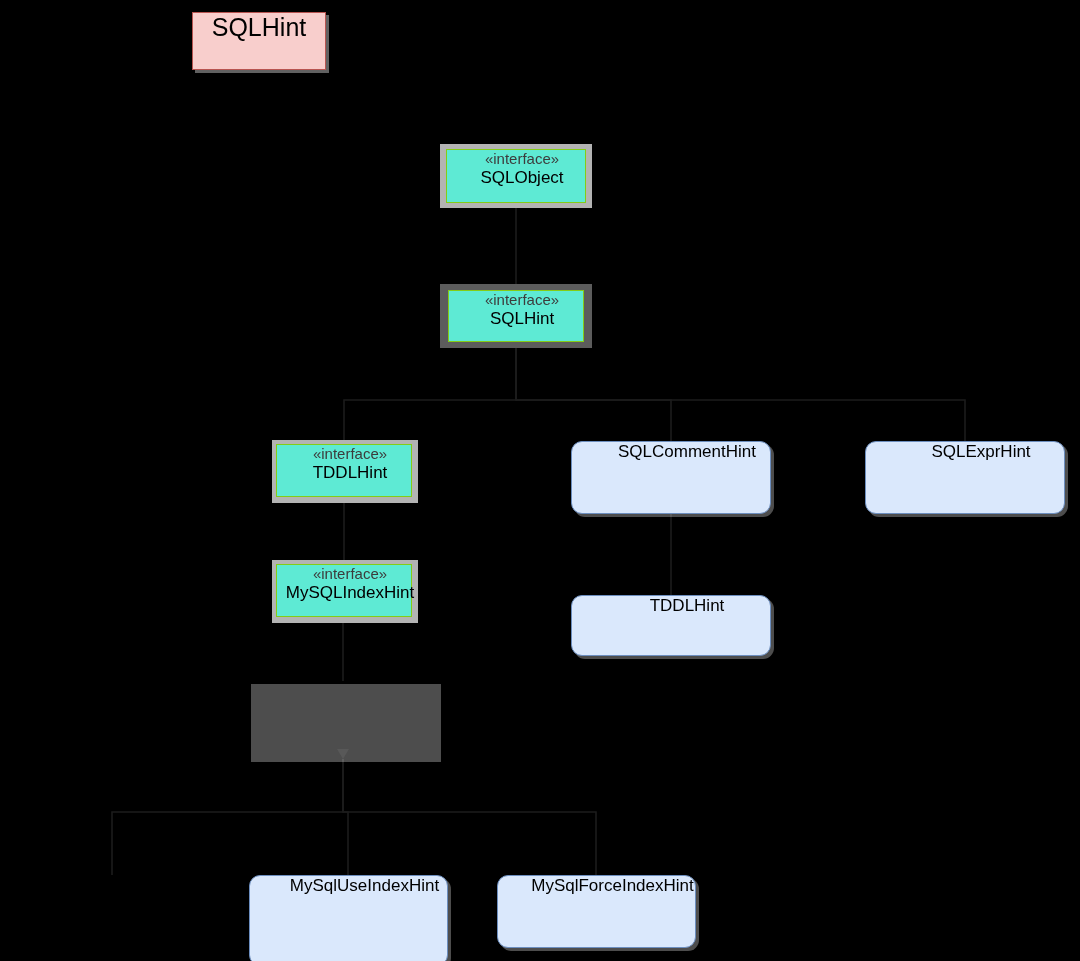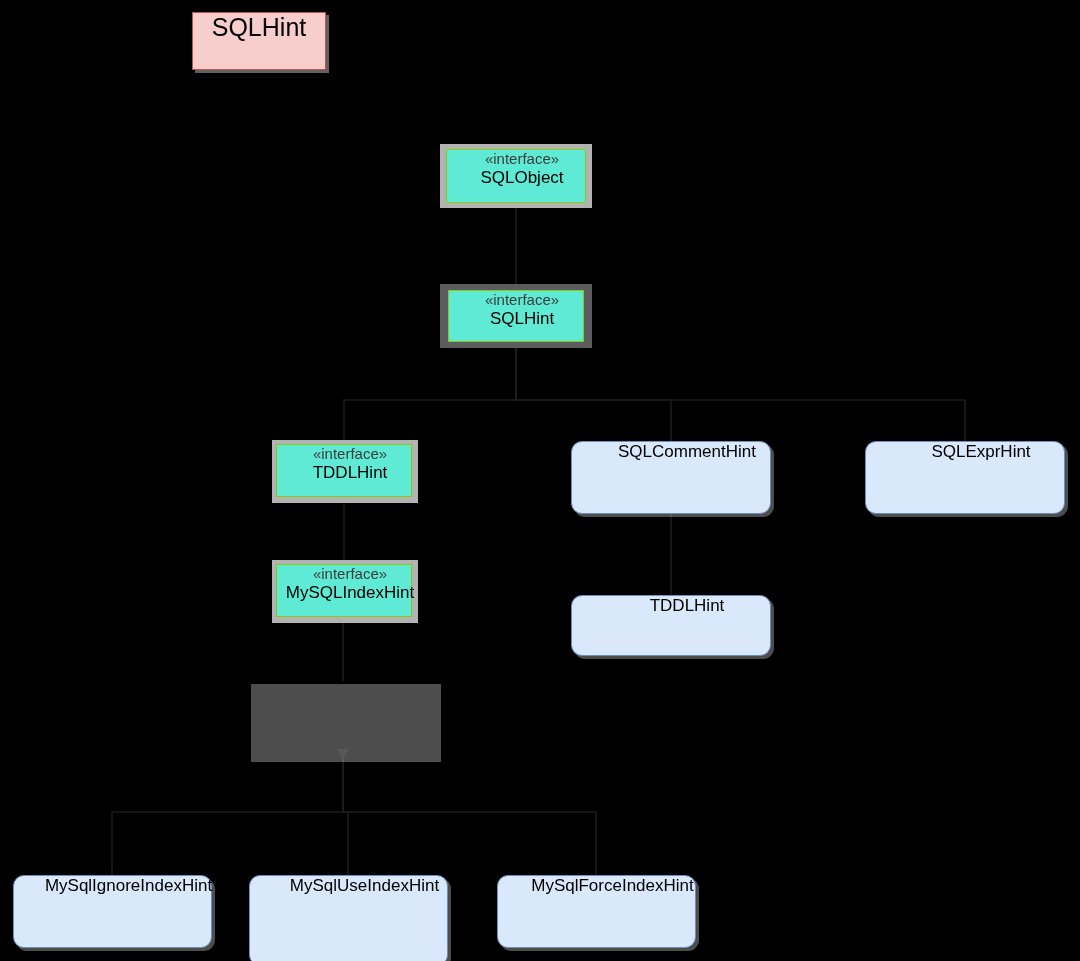--- a/index.html
+++ b/index.html
@@ -111,23 +111,20 @@
   </div>
 
   <div class="node blue" style="left:865px;top:441px;width:200px;height:73px;">
     <span class="nm">SQLExprHint</span>
   </div>
 
   <div class="node blue" style="left:571px;top:595px;width:200px;height:61px;">
     <span class="nm">TDDLHint</span>
   </div>
 
-  <div class="node blue" style="left:13px;top:875px;width:199px;height:73px;">
-    <span class="nm">MySqlIgnoreIndexHint</span>
-  </div>
 
   <div class="node blue" style="left:249px;top:875px;width:199px;height:91px;">
     <span class="nm">MySqlUseIndexHint</span>
   </div>
 
   <div class="node blue" style="left:497px;top:875px;width:199px;height:73px;">
     <span class="nm">MySqlForceIndexHint</span>
   </div>
 
 </div>

